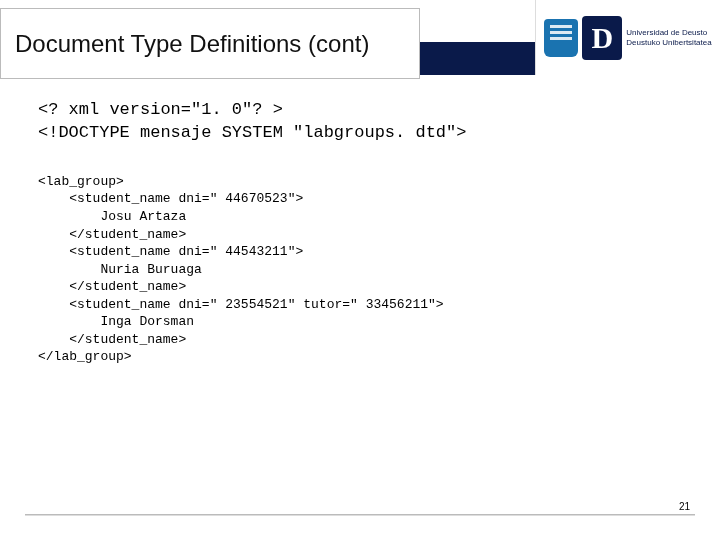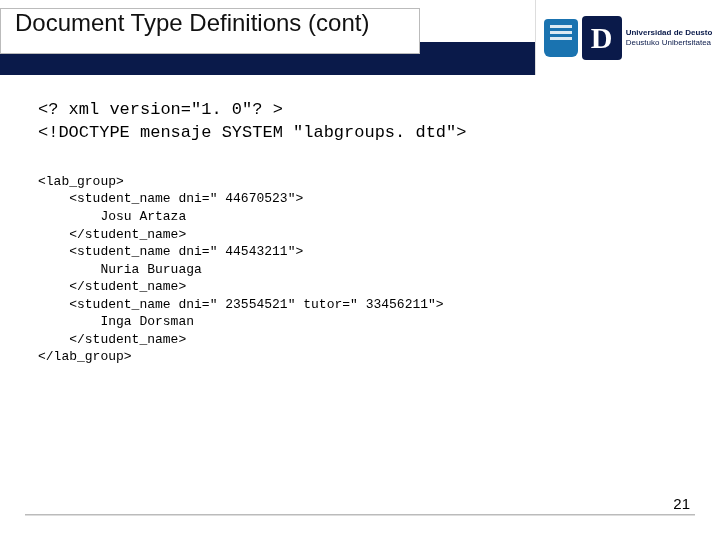--- a/index.html
+++ b/index.html
@@ -14,25 +14,25 @@
   .header {
     position: relative;
     height: 75px;
     background: #ffffff;
   }
   .title-bar {
     position: absolute;
     top: 8px;
     left: 0;
     width: 420px;
-    height: 46px;
+    height: 71px;
     background: #ffffff;
     border: 1px solid #bbb;
     display: flex;
-    align-items: flex-start;
+    align-items: center;
     padding-left: 14px;
     z-index: 2;
   }
   .title-bar h1 {
     font-size: 24px;
     font-weight: 400;
     color: #111;
   }
   .blue-band {
     position: absolute;
@@ -84,21 +84,21 @@
     color: #fff;
     font-size: 30px;
     font-weight: 700;
     font-family: Georgia, serif;
   }
   .logo-text {
     font-size: 8px;
     line-height: 1.2;
     color: #0a1a4a;
   }
-  .logo-text .l1 { font-weight: 700; }
+  .logo-text .l1 { font-weight: 400; }
   .logo-text .l2 { font-weight: 400; }
   .content {
     padding: 24px 38px 0 38px;
   }
   .decl {
     font-family: "Courier New", Courier, monospace;
     font-size: 17px;
     line-height: 1.35;
     color: #000;
     white-space: pre;
@@ -117,21 +117,21 @@
     right: 0;
     bottom: 24px;
     height: 2px;
     background: linear-gradient(to bottom, #aaa, #eee);
     margin: 0 25px;
   }
   .page-num {
     position: absolute;
     right: 30px;
     bottom: 28px;
-    font-size: 15px;
+    font-size: 10px;
     color: #000;
   }
 </style>
 </head>
 <body>
 
 <div class="header">
   <div class="blue-band"></div>
   <div class="title-bar">
     <h1>Document Type Definitions (cont)</h1>

